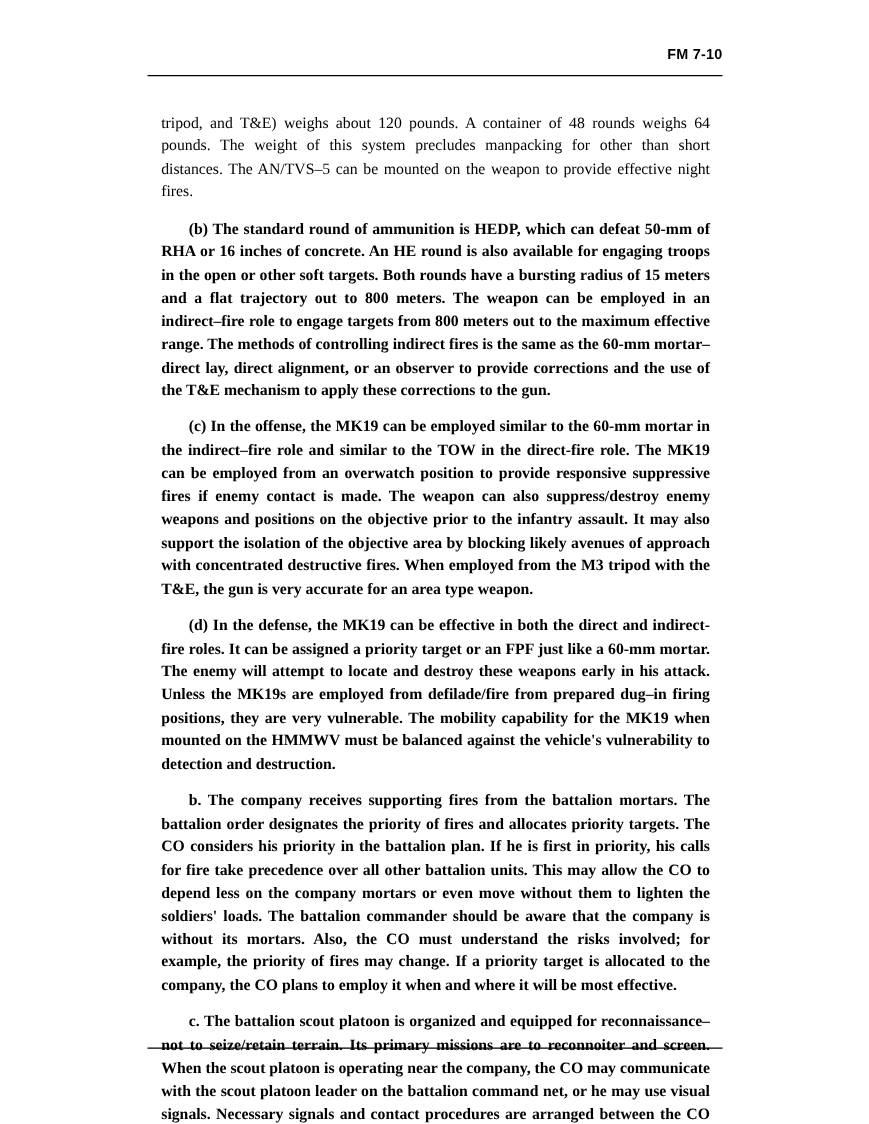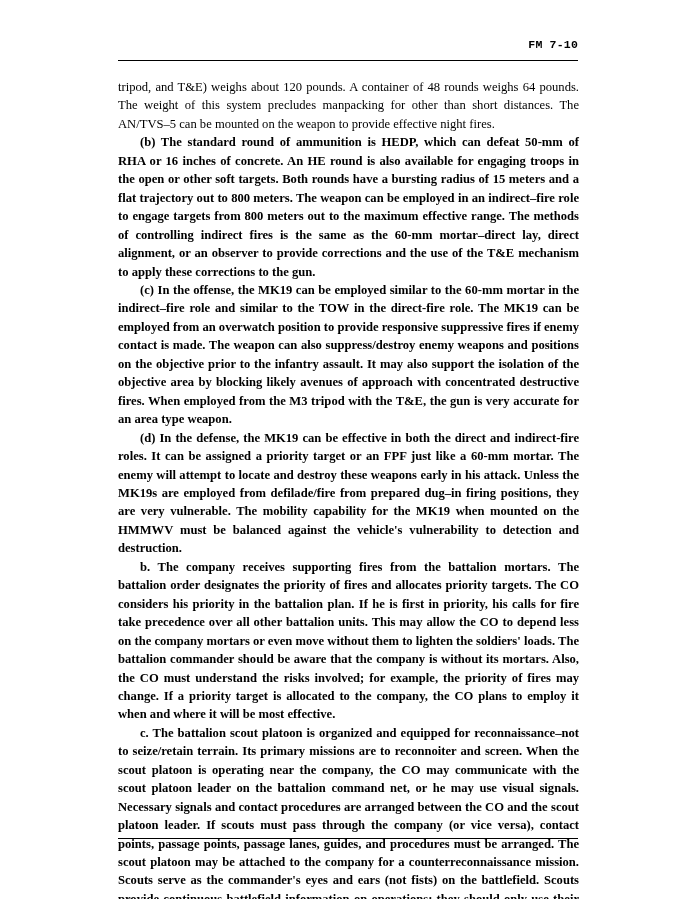--- a/index.html
+++ b/index.html
@@ -22,21 +22,21 @@
     height: 899px;
     box-sizing: border-box;
     padding: 0;
   }
   .header {
     position: absolute;
     left: 118px;
     top: 38px;
     width: 460px;
     text-align: right;
-    font-family: Liberation Mono, monospace;
+    font-family: Liberation Sans, sans-serif;
     font-weight: bold;
     font-size: 11.5px;
     letter-spacing: 0.2px;
   }
   .header-rule {
     position: absolute;
     left: 118px;
     top: 60px;
     width: 460px;
     border-top: 1px solid #000;
@@ -64,21 +64,21 @@
     left: 118px;
     top: 78px;
     width: 461px;
     font-size: 12.6px;
     line-height: 18.45px;
     text-align: justify;
     text-justify: inter-word;
     hyphens: none;
   }
   .body-text p {
-    margin: 0;
+    margin: 11px;
     text-align: justify;
   }
   .indent {
     text-indent: 22px;
     font-weight: bold;
   }
   .noindent {
     text-indent: 0;
   }
 </style>

